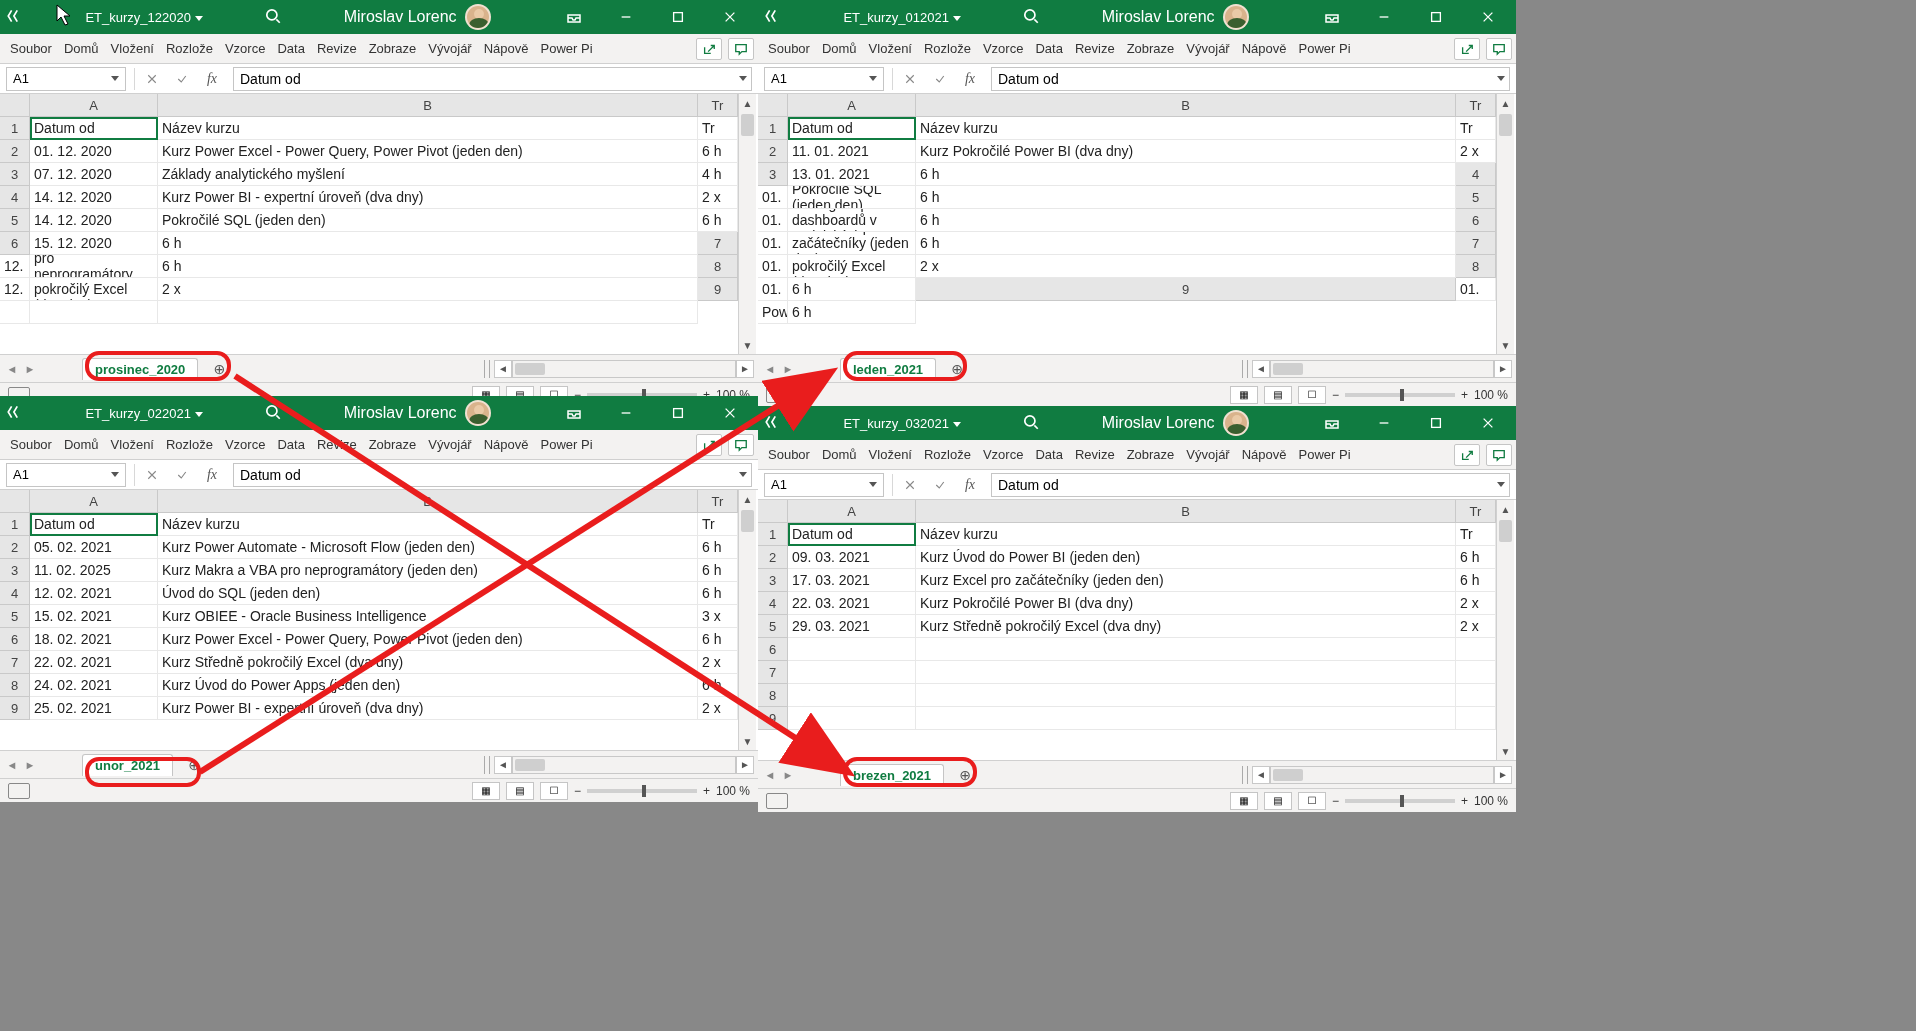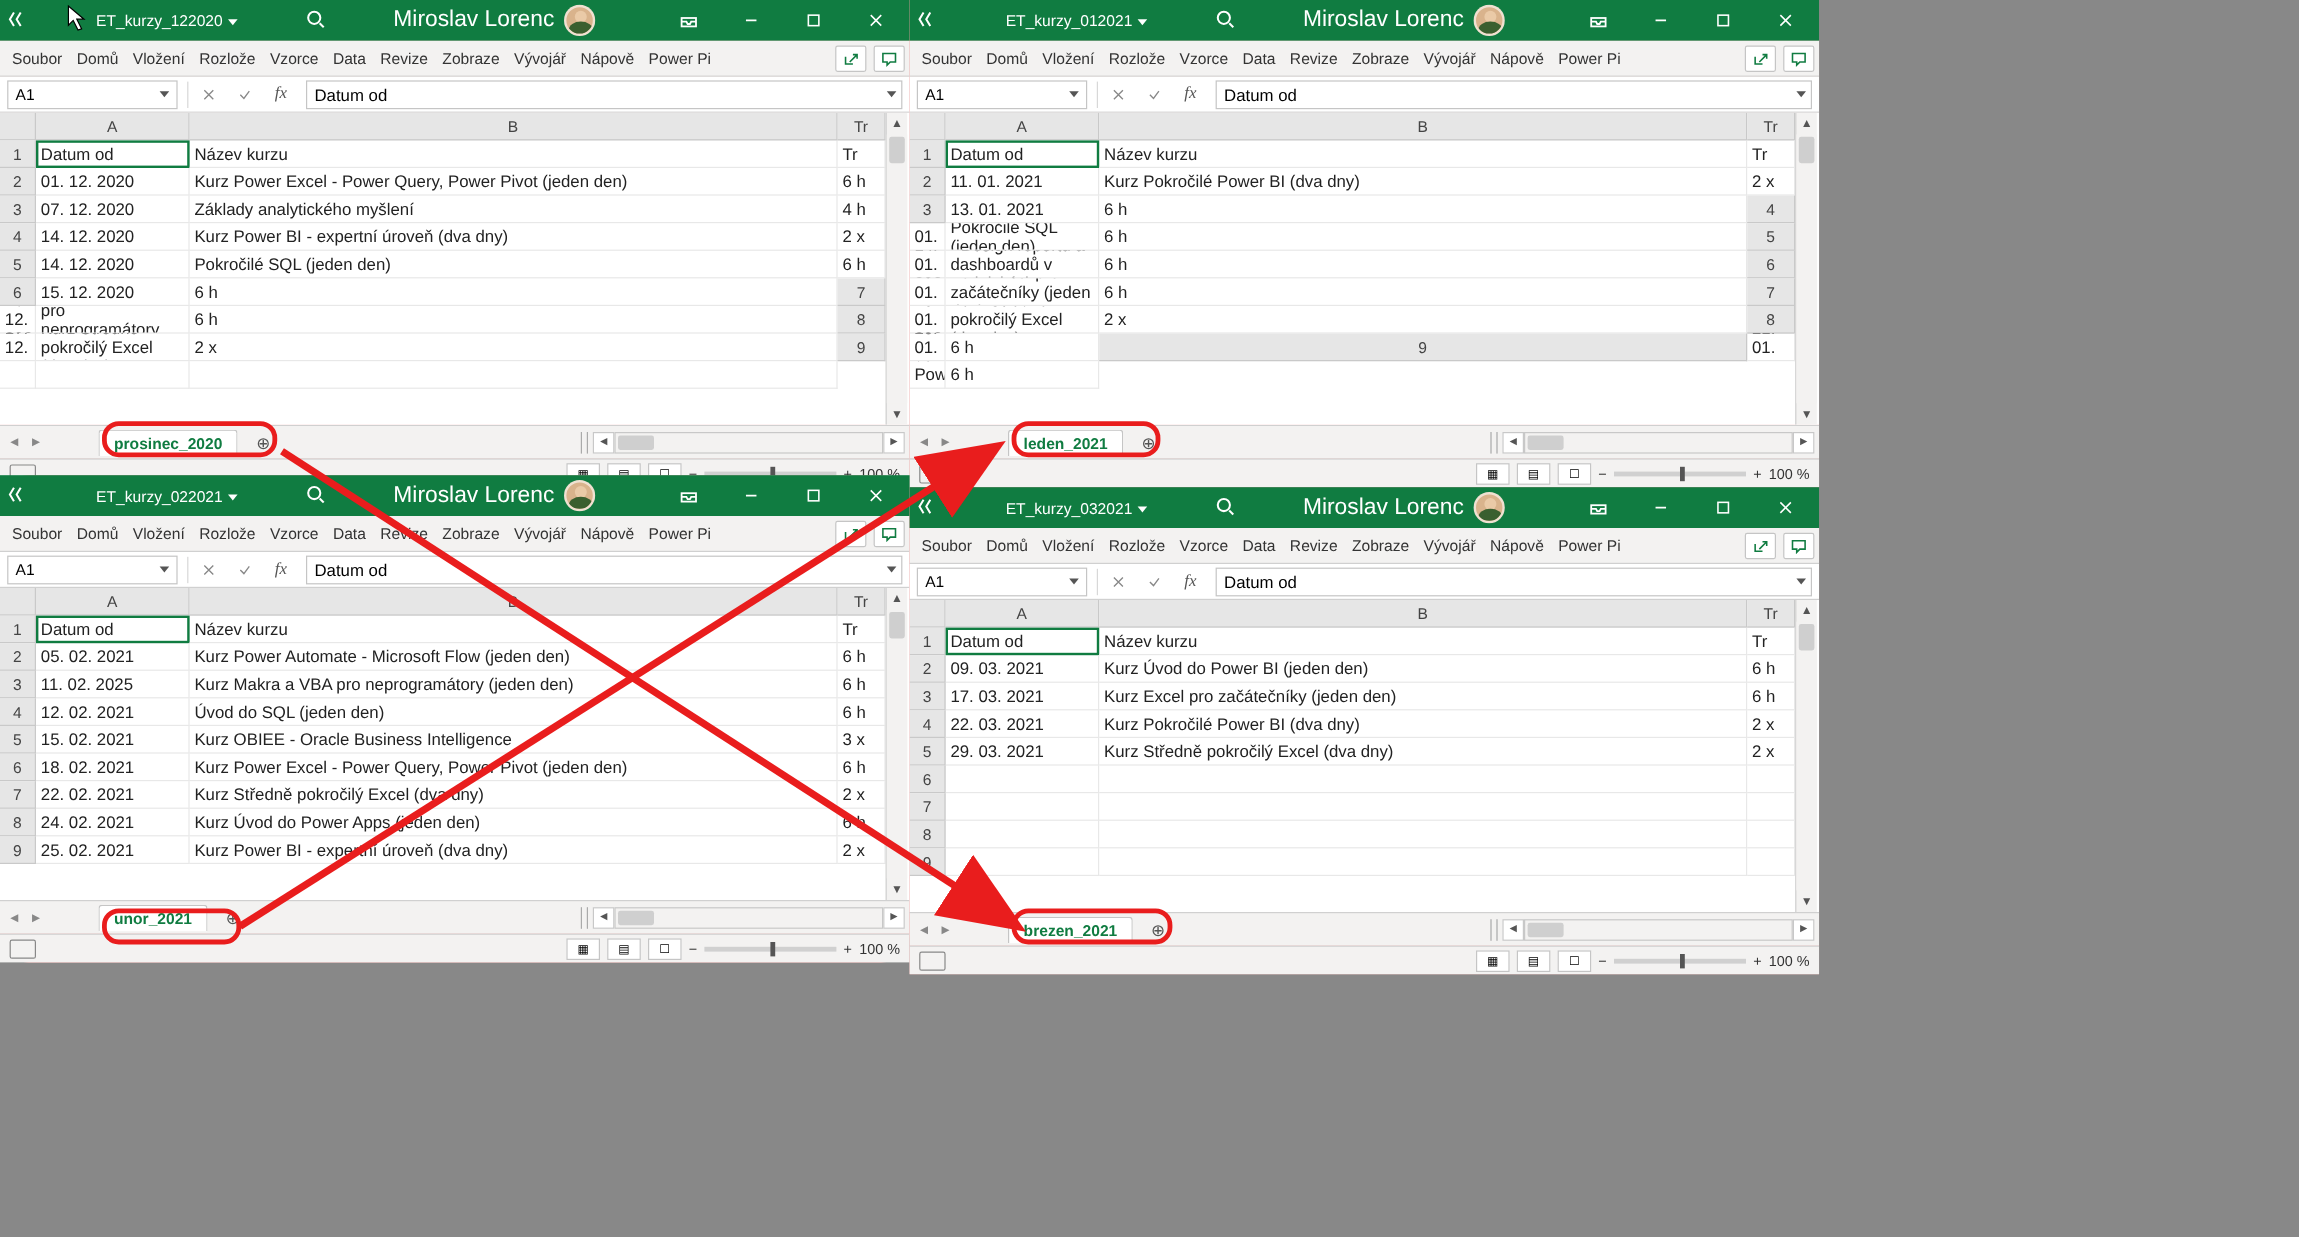--- a/index.html
+++ b/index.html
@@ -11,32 +11,32 @@
   .q3 { left: 758px; top: 406px; width: 758px; height: 406px; }
 
   .titlebar { background: #107c41; color: #fff; height: 34px; display: flex; align-items: center; padding: 0 6px; }
   .titlebar .tseg { display: flex; align-items: center; gap: 8px; }
   .titlebar .filler { flex: 1; }
   .titlebar .btn { width: 44px; height: 34px; display: flex; align-items: center; justify-content: center; }
   .titlebar .btn svg { stroke: #fff; }
   .titlebar .chev::after { content:""; display:inline-block; width:0;height:0;border-left:4px solid transparent;border-right:4px solid transparent;border-top:5px solid #fff; margin-left:4px; vertical-align:middle;}
   .titlebar .fname { font-size: 13px; }
   .titlebar .search-ico svg { stroke:#fff; }
-  .titlebar .user { font-size: 19px; }
+  .titlebar .user { font-size: 16px; }
   .avatar { width:26px; height:26px; border-radius:50%; background:#d9b38c; border:2px solid rgba(255,255,255,.6); display:inline-block; position:relative; overflow:hidden;}
   .avatar::before{content:"";position:absolute;top:3px;left:7px;width:10px;height:10px;border-radius:50%;background:#eacaa7;}
   .avatar::after{content:"";position:absolute;bottom:-4px;left:2px;width:20px;height:14px;border-radius:50% 50% 0 0;background:#3a5f2f;}
 
   .ribbon { background: #f3f2f1; height: 30px; display: flex; align-items: center; padding: 0 4px; border-bottom: 1px solid #d0d0d0; gap: 0; }
   .ribbon .tab { padding: 0 6px; font-size: 13px; color:#333; white-space: nowrap; height:44px; display:flex; align-items:center;}
   .ribbon .right { margin-left: auto; display:flex; gap:6px; align-items:center; }
   .ribbon .icobtn { width:26px; height:22px; border:1px solid #c5c5c5; background:#fff; display:flex; align-items:center; justify-content:center; border-radius:2px;}
 
   .fbar { height: 30px; display:flex; align-items:center; border-bottom:1px solid #d0d0d0; background:#fff; }
-  .namebox { width: 142px; height: 24px; border:1px solid #c5c5c5; margin:0 6px; display:flex; align-items:center; padding:0 6px; font-size:13px; background:#fff;text-align:center;}
+  .namebox { width: 120px; height: 24px; border:1px solid #c5c5c5; margin:0 6px; display:flex; align-items:center; padding:0 6px; font-size:13px; background:#fff;text-align:center;}
   .namebox .dd{margin-left:auto;width:0;height:0;border-left:4px solid transparent;border-right:4px solid transparent;border-top:5px solid #555;}
   .fbar .sep { width:1px; height:22px; background:#d8d8d8; margin:0 2px;}
   .fbar .fbtn { width:30px; height:24px; display:flex; align-items:center; justify-content:center; color:#888;}
   .fxlab { font-style: italic; font-family: "Times New Roman", serif; color:#555; font-size:14px;}
   .fbox { flex:1; height:24px; border:1px solid #c5c5c5; margin:0 6px; display:flex; align-items:center; padding:0 6px; font-size:14px; background:#fff; position:relative;}
   .fbox .dd{position:absolute; right:4px; top:8px;width:0;height:0;border-left:4px solid transparent;border-right:4px solid transparent;border-top:5px solid #555;}
 
   .gridwrap { flex:1; display:flex; overflow:hidden; background:#fff; position:relative;}
   .grid { display:grid; grid-template-columns: 30px 128px 540px 40px; grid-auto-rows: 23px; border-collapse:collapse; }
   .hdr, .rh { background:#e6e6e6; display:flex; align-items:center; justify-content:center; font-size:13px; color:#444; border-right:1px solid #c9c9c9; border-bottom:1px solid #c9c9c9;}

